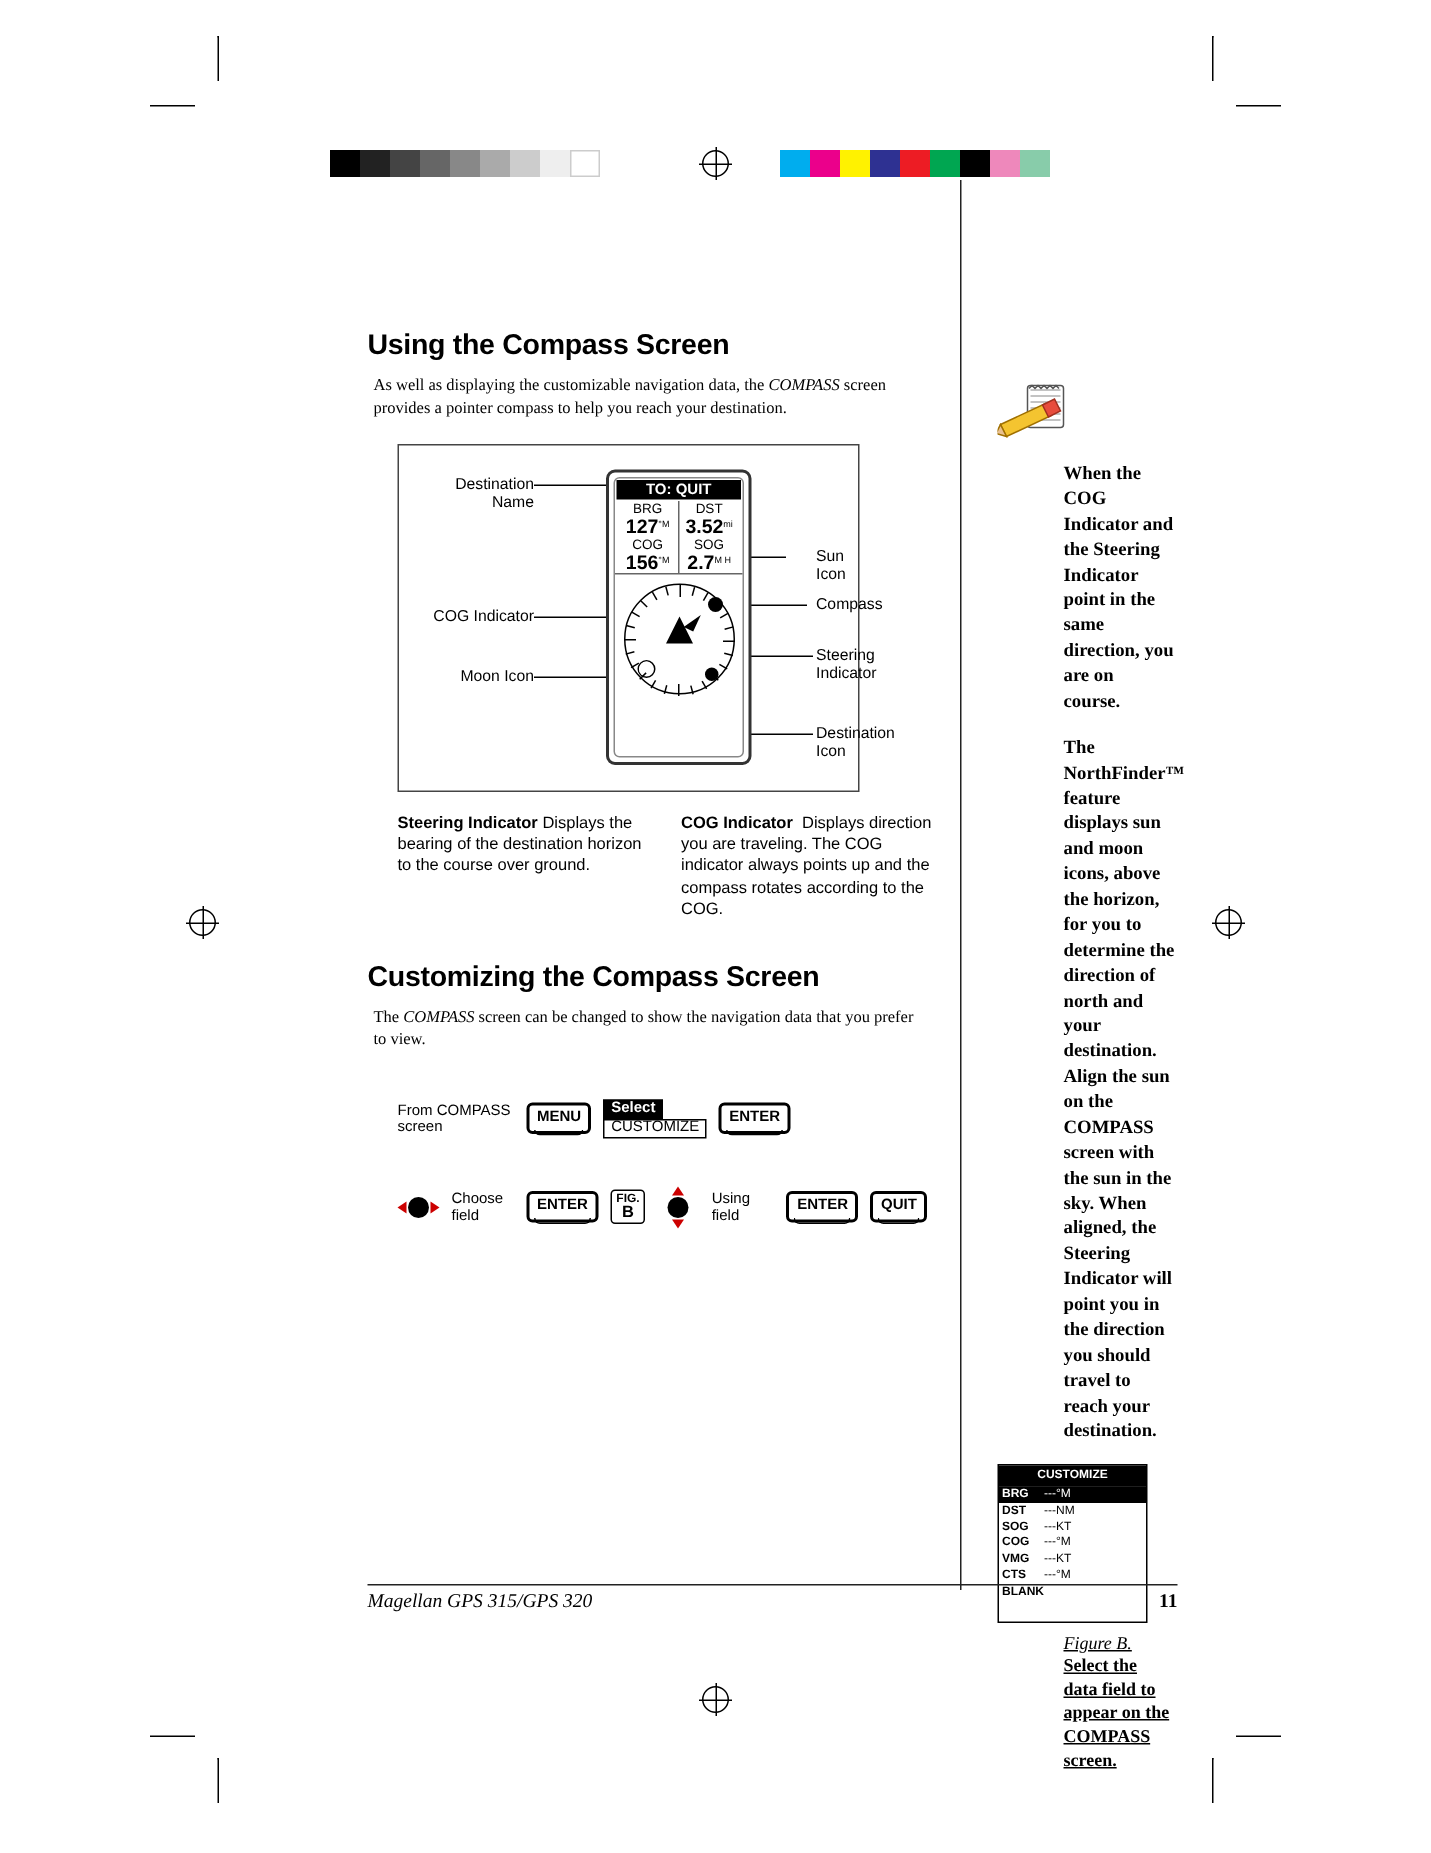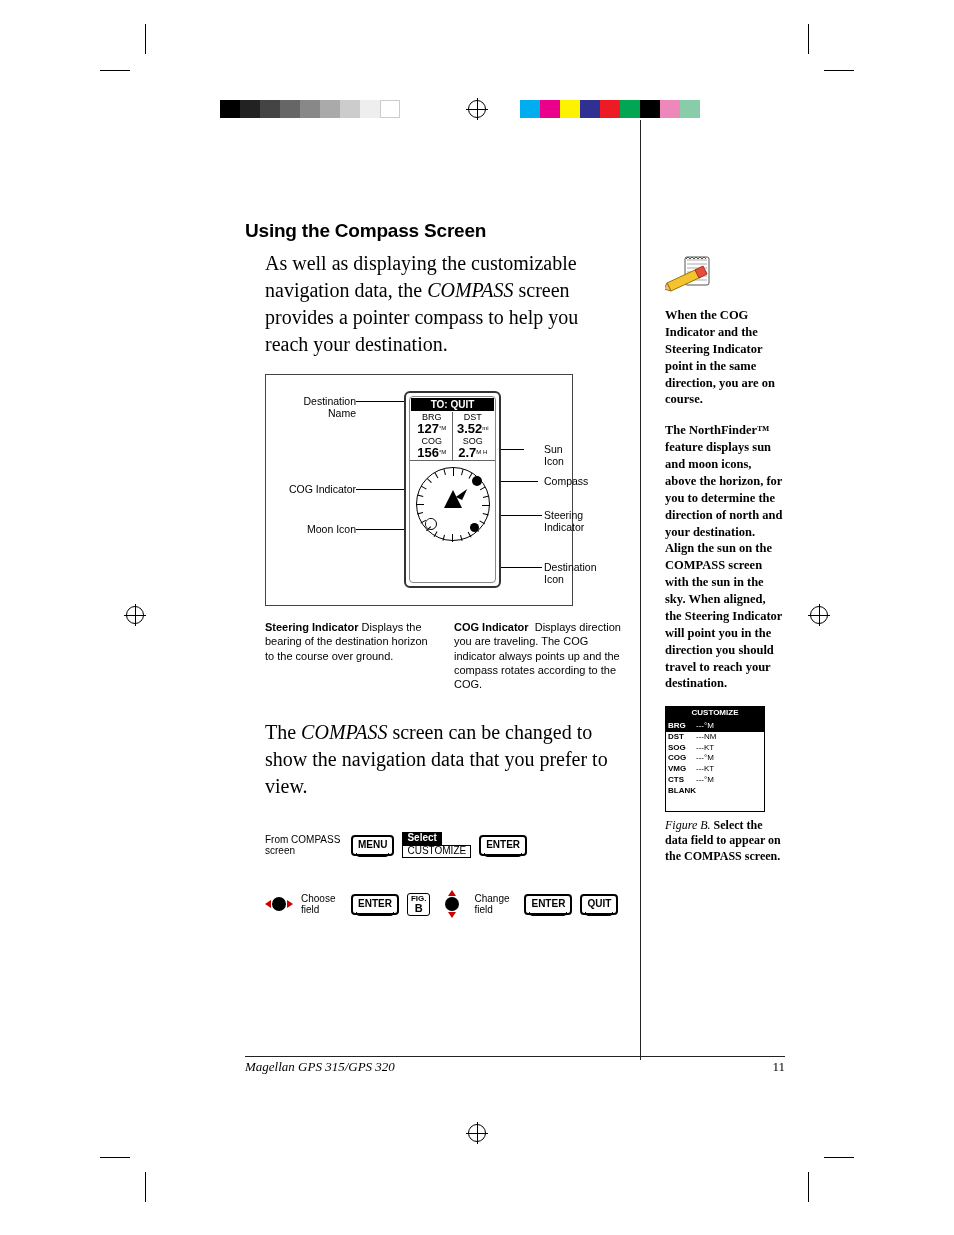--- a/index.html
+++ b/index.html
@@ -44,23 +44,23 @@
   }
 
   h2 {
     font-family: Arial, Helvetica, sans-serif;
     font-weight: 900;
     font-size: 19px;
     margin-bottom: 8px;
     letter-spacing: -0.2px;
   }
   .intro {
-    margin-left: 20px;
+    margin-left: 4px;
     width: 360px;
-    font-size: 20px;
+    font-size: 11px;
     line-height: 1.35;
     margin-bottom: 16px;
   }
   .intro .em { font-style: italic; }
 
   
   .figure-box {
     border: 1px solid #444;
     margin-left: 20px;
     width: 308px;
@@ -199,58 +199,58 @@
 
   
   .sidebar {
     position: absolute;
     left: 665px;
     top: 255px;
     width: 118px;
     font-size: 12.5px;
     line-height: 1.35;
   }
-  .sidebar p { margin-bottom: 14px; }
+  .sidebar p { margin-bottom: 14px; margin-left: 44px; }
   .sidebar b { font-weight: bold; }
   .sidebar .note-icon {
     width: 52px; height: 44px; margin-bottom: 8px;
   }
   .sidebar .note-icon svg { width:100%; height:100%; }
 
   .figb {
     border:1px solid #000;
     width:100px;
     font-family: Arial, Helvetica, sans-serif;
     font-size:8px;
     margin-top: 10px;
     margin-bottom: 6px;
   }
   .figb .hdr{ background:#000;color:#fff; text-align:center; font-weight:bold; border-bottom:1px solid #000; padding:1px 0;}
   .figb .row{ display:flex; padding:0 2px; }
   .figb .row .a{ width:28px; font-weight:bold;}
   .figb .row.sel { background:#000; color:#fff;}
   .figb .spacer{ height:14px;}
 
-  .figb-caption { font-size: 12px; line-height:1.3; }
+  .figb-caption { font-size: 12px; line-height:1.3;text-decoration:underline; }
   .figb-caption i { font-style: italic; }
 
   
   .footer {
     position: absolute;
     left: 245px;
     top: 1056px;
     width: 540px;
     border-top: 1.5px solid #222;
     padding-top: 2px;
     display: flex;
     justify-content: space-between;
     font-size: 13px;
   }
   .footer .prod { font-style: italic; }
-  .footer .pg { font-weight: normal; }
+  .footer .pg { font-weight: bold; }
 
   .vline {
     position: absolute;
     left: 640px;
     top: 120px;
     width: 0;
     height: 940px;
     border-left: 1px solid #222;
   }
 </style>
@@ -410,20 +410,21 @@
 
   <div class="defs">
     <div>
       <p><b>Steering Indicator</b> <span>Displays the bearing of the destination horizon to the course over ground.</span></p>
     </div>
     <div>
       <p><b>COG Indicator</b>&nbsp; <span>Displays direction you are traveling. The COG indicator always points up and the compass rotates according to the COG.</span></p>
     </div>
   </div>
 
+  <h2>Customizing the Compass Screen</h2>
   <p class="intro" style="width:370px;">
     <span>The </span><span class="em">COMPASS</span><span> screen can be changed to show the navigation data that you prefer to view.</span>
   </p>
 
   <div class="seq">
     <div class="seq-row">
       <div class="text" style="width:78px;">From COMPASS screen</div>
       <span class="key">MENU</span>
       <div style="line-height:1;">
         <span class="menuitem sel">Select</span><br>
@@ -438,21 +439,21 @@
           <div class="tri rt"></div>
       </div>
       <div class="text" style="width:42px;">Choose field</div>
       <span class="key">ENTER</span>
       <span class="fig-badge">FIG.<br><span style="font-size:11px;">B</span></span>
       <div class="dpad dpad-updown">
         <div class="circ"></div>
           <div class="tri up"></div>
           <div class="tri dn"></div>
       </div>
-      <div class="text" style="width:42px;">Change field</div>
+      <div class="text" style="width:42px;">Using field</div>
       <span class="key">ENTER</span>
       <span class="key">QUIT</span>
     </div>
   </div>
 </div>
 
 <div class="sidebar">
   <div class="note-icon">
     <svg viewBox="0 0 52 44">
       <rect x="20" y="2" width="24" height="28" rx="2" fill="#fff" stroke="#555" stroke-width="1"></rect>

